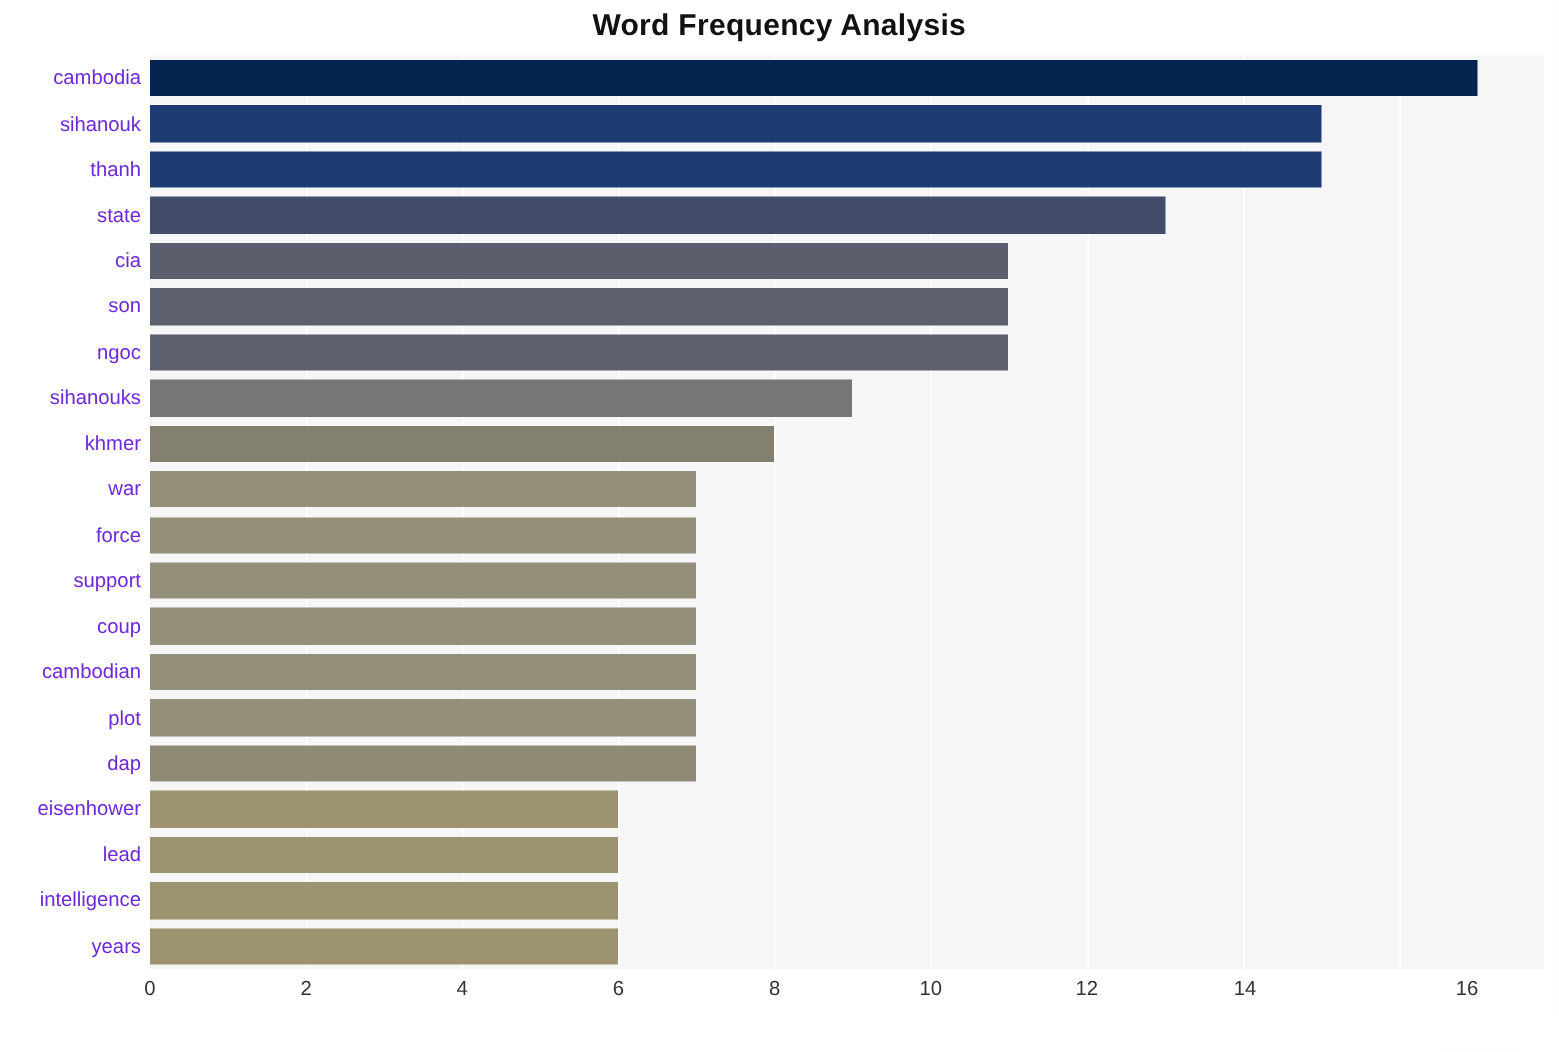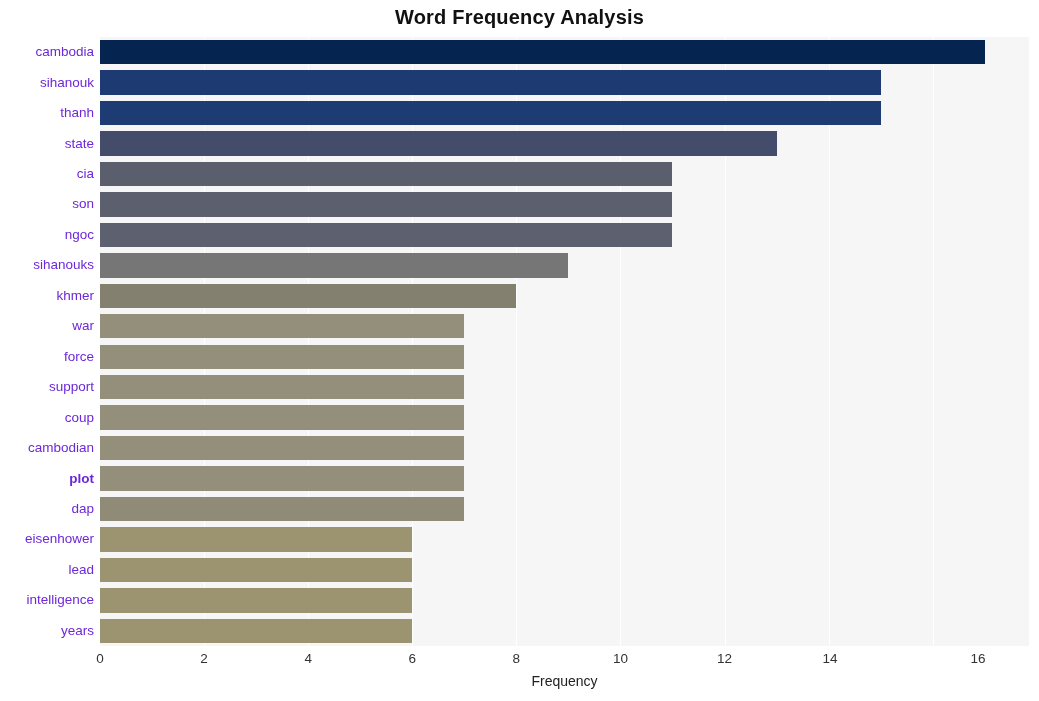--- a/index.html
+++ b/index.html
@@ -212,35 +212,34 @@
       <div class="y-tick-label" style="top: 130.025px;">cia</div>
       <div class="y-tick-label" style="top: 160.475px;">son</div>
       <div class="y-tick-label" style="top: 190.925px;">ngoc</div>
       <div class="y-tick-label" style="top: 221.375px;">sihanouks</div>
       <div class="y-tick-label" style="top: 251.825px;">khmer</div>
       <div class="y-tick-label" style="top: 282.275px;">war</div>
       <div class="y-tick-label" style="top: 312.725px;">force</div>
       <div class="y-tick-label" style="top: 343.175px;">support</div>
       <div class="y-tick-label" style="top: 373.625px; padding-left: 48px;">coup</div>
       <div class="y-tick-label" style="top: 404.075px;">cambodian</div>
-      <div class="y-tick-label" style="top: 434.525px; font-weight: bold;">plot</div>
+      <div class="y-tick-label" style="top: 434.525px;">plot</div>
       <div class="y-tick-label" style="top: 464.975px;">dap</div>
       <div class="y-tick-label" style="top: 495.425px;">eisenhower</div>
       <div class="y-tick-label" style="top: 525.875px;">lead</div>
       <div class="y-tick-label" style="top: 556.325px;">intelligence</div>
       <div class="y-tick-label" style="top: 586.775px;">years</div>
     </div>
 
   <div id="x-axis">
       <div class="x-tick-label" style="left: 0px;">0</div>
       <div class="x-tick-label" style="left: 104.09px;">2</div>
       <div class="x-tick-label" style="left: 208.179px;">4</div>
       <div class="x-tick-label" style="left: 312.269px;">6</div>
       <div class="x-tick-label" style="left: 416.359px;">8</div>
       <div class="x-tick-label" style="left: 520.448px;">10</div>
       <div class="x-tick-label" style="left: 624.538px;">12</div>
       <div class="x-tick-label" style="left: 730px;">14</div>
       <div class="x-tick-label" style="left: 878px;">16</div>
     </div>
 
-  <div id="x-axis-title">Frequency</div>
 
 </div>
 
 </body></html>

